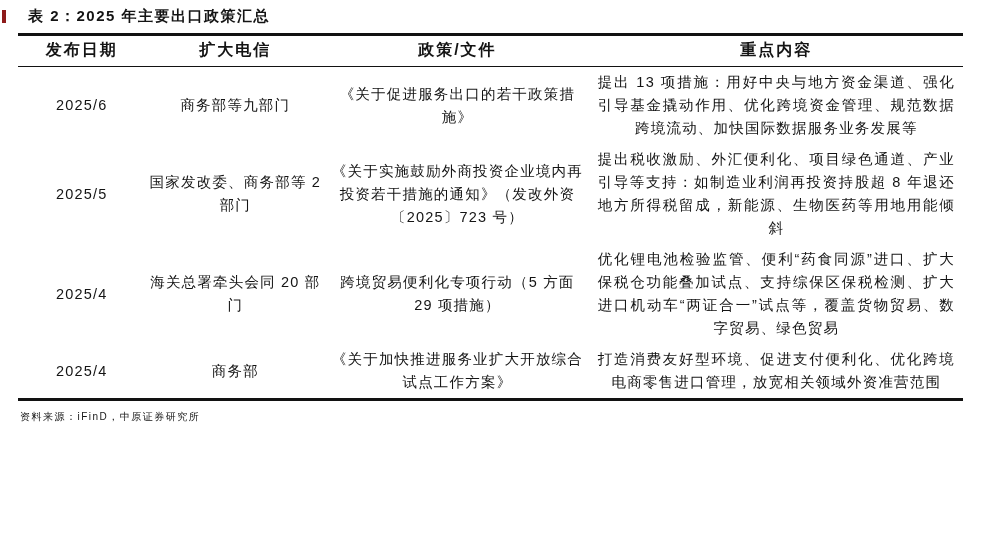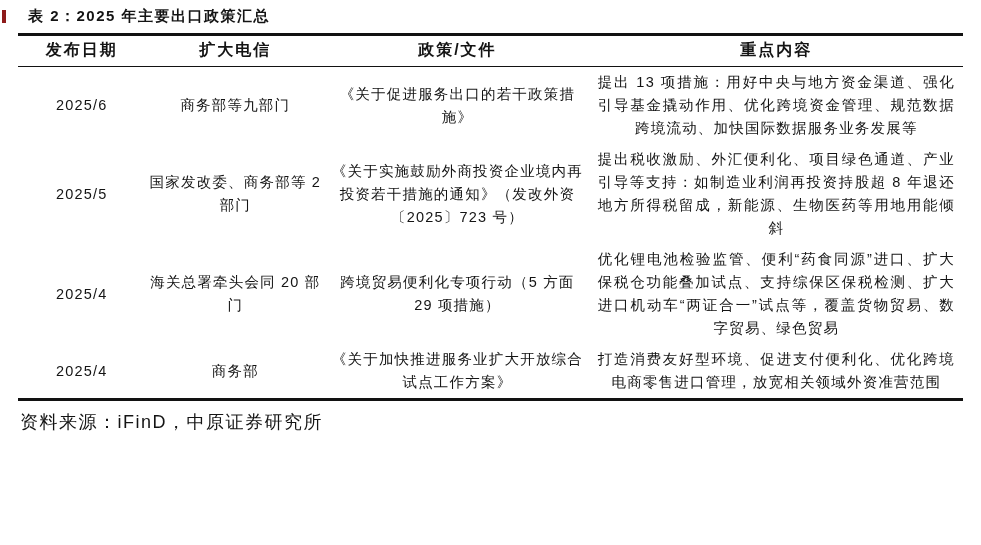--- a/index.html
+++ b/index.html
@@ -61,21 +61,21 @@
     vertical-align: middle;
     text-align: center;
     padding: 4px 4px;
   }
   tbody td.cell-content {
     text-align: justify;
     text-align-last: center;
     padding: 4px 8px;
   }
   .source-row {
-    font-size: 18px;
+    font-size: 10px;
     letter-spacing: 1.5px;
     padding: 9px 0 0 2px;
   }
 </style>
 </head>
 <body>
 
 <div class="page">
 
   <div class="title-row">

